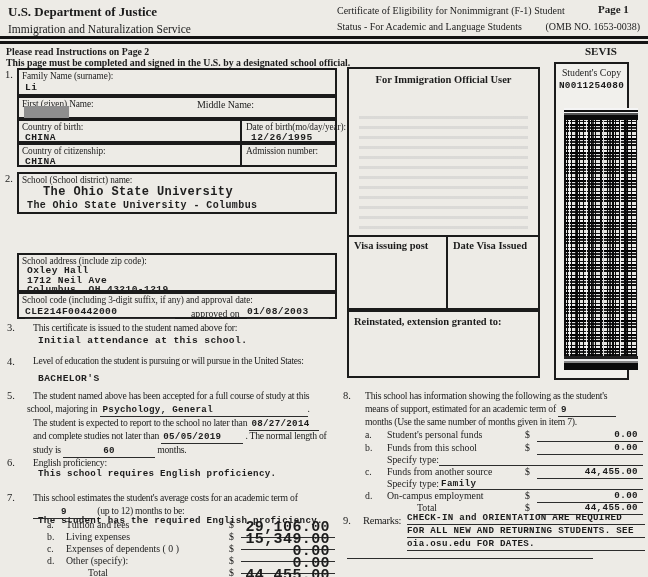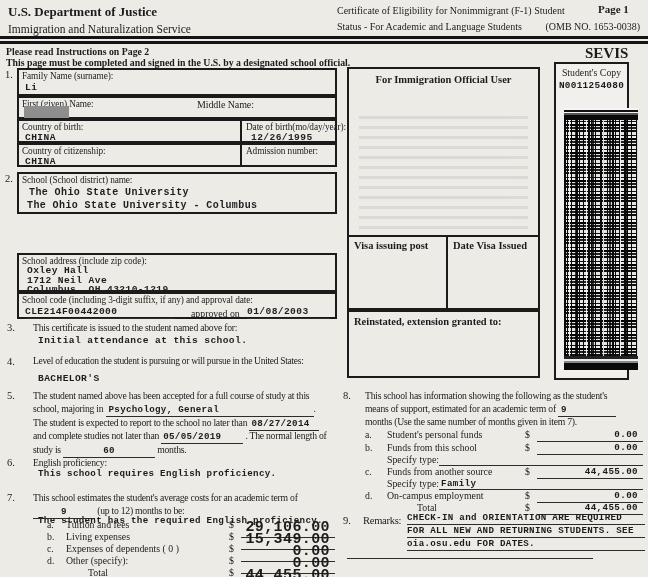--- a/index.html
+++ b/index.html
@@ -65,21 +65,21 @@
   <div class="abs serif" style="left:337px;top:5px;font-size:10px;white-space:nowrap;">Certificate of Eligibility for Nonimmigrant (F-1) Student</div>
   <div class="abs serif" style="left:337px;top:21px;font-size:10px;white-space:nowrap;">
     <span>Status - For Academic and Language Students</span>
     <span style="margin-left:21px;">(OMB NO. 1653-0038)</span>
   </div>
   <div class="abs serif b" style="left:598px;top:3px;font-size:11px;">Page 1</div>
   <div class="hr2"></div>
 
   <div class="abs serif b" style="left:6px;top:46px;font-size:9.8px;">Please read Instructions on Page 2</div>
   <div class="abs serif b" style="left:6px;top:57px;font-size:9.8px;">This page must be completed and signed in the U.S. by a designated school official.</div>
-  <div class="abs serif b" style="left:585px;top:45px;font-size:15px;">SEVIS</div>
+  <div class="abs serif b" style="left:585px;top:45px;font-size:11px;">SEVIS</div>
 
   <div class="abs inum" style="left:5px;top:69px;">1.</div>
   <div class="bx" style="left:17px;top:68px;width:320px;height:28px;">
     <div class="lbl" style="margin:1px 0 0 3px;">Family Name (surname):</div>
     <div class="val" style="margin:1px 0 0 6px;">Li</div>
   </div>
   <div class="bx" style="left:17px;top:96px;width:320px;height:23px;">
     <div class="lbl" style="position:absolute;left:3px;top:1px;">First (given) Name:</div>
     <div class="lbl" style="position:absolute;left:178px;top:1px;font-size:10px;">Middle Name:</div>
     <div class="redact" style="left:5px;top:8px;width:45px;height:12px;"></div>
@@ -96,21 +96,21 @@
     <div class="lbl" style="position:absolute;left:3px;top:1px;">Country of citizenship:</div>
     <div class="val" style="position:absolute;left:6px;top:11px;">CHINA</div>
     <div class="abs" style="left:221px;top:0;bottom:0;right:0;border-left:2px solid #1b1b1b;">
       <div class="lbl" style="position:absolute;left:4px;top:1px;">Admission number:</div>
     </div>
   </div>
 
   <div class="abs inum" style="left:5px;top:173px;">2.</div>
   <div class="bx" style="left:17px;top:172px;width:320px;height:42px;">
     <div class="lbl" style="margin:1px 0 0 3px;">School (School district) name:</div>
-    <div class="val" style="margin:2px 0 0 10px;font-size:10px;">The Ohio State University</div>
+    <div class="val" style="margin:2px 0 0 24px;font-size:12px;">The Ohio State University</div>
     <div class="val" style="margin:2px 0 0 8px;font-size:10px;">The Ohio State University - Columbus</div>
   </div>
   <div class="bx" style="left:17px;top:253px;width:320px;height:39px;">
     <div class="lbl" style="margin:1px 0 0 3px;">School address (include zip code):</div>
     <div class="val" style="margin:0 0 0 8px;line-height:9.5px;">Oxley Hall</div>
     <div class="val" style="margin:0 0 0 8px;line-height:9.5px;">1712 Neil Ave</div>
     <div class="val" style="margin:0 0 0 8px;line-height:9.5px;">Columbus, OH 43210-1219</div>
   </div>
   <div class="bx" style="left:17px;top:292px;width:320px;height:27px;">
     <div class="lbl" style="margin:1px 0 0 3px;">School code (including 3-digit suffix, if any) and approval date:</div>
@@ -122,21 +122,21 @@
   <div class="abs inum" style="left:7px;top:322px;">3.</div>
   <div class="abs pline" style="left:33px;top:322px;">This certificate is issued to the student named above for:</div>
   <div class="abs val" style="left:38px;top:335px;">Initial attendance at this school.</div>
 
   <div class="abs inum" style="left:7px;top:356px;">4.</div>
   <div class="abs pline" style="left:33px;top:356px;font-size:9.5px;letter-spacing:-0.3px;">Level of education the student is pursuing or will pursue in the United States:</div>
   <div class="abs val" style="left:38px;top:373px;">BACHELOR'S</div>
 
   <div class="abs inum" style="left:7px;top:390px;">5.</div>
   <div class="abs pline" style="left:33px;top:390px;">The student named above has been accepted for a full course of study at this</div>
-  <div class="abs pline" style="left:33px;top:403px;">
+  <div class="abs pline" style="left:27px;top:403px;">
     <span>school, majoring in</span>
     <span class="ivm ul" style="display:inline-block;width:205px;padding:0 0 1px 3px;">Psychology, General</span><span>.</span>
   </div>
   <div class="abs pline" style="left:33px;top:417px;">
     <span>The student is expected to report to the school no later than</span>
     <span class="ivm ul" style="display:inline-block;width:68px;padding:0 0 1px 2px;">08/27/2014</span>
   </div>
   <div class="abs pline" style="left:33px;top:430px;">
     <span>and complete studies not later than</span>
     <span class="ivm ul" style="display:inline-block;width:80px;padding:0 0 1px 2px;">05/05/2019</span>

